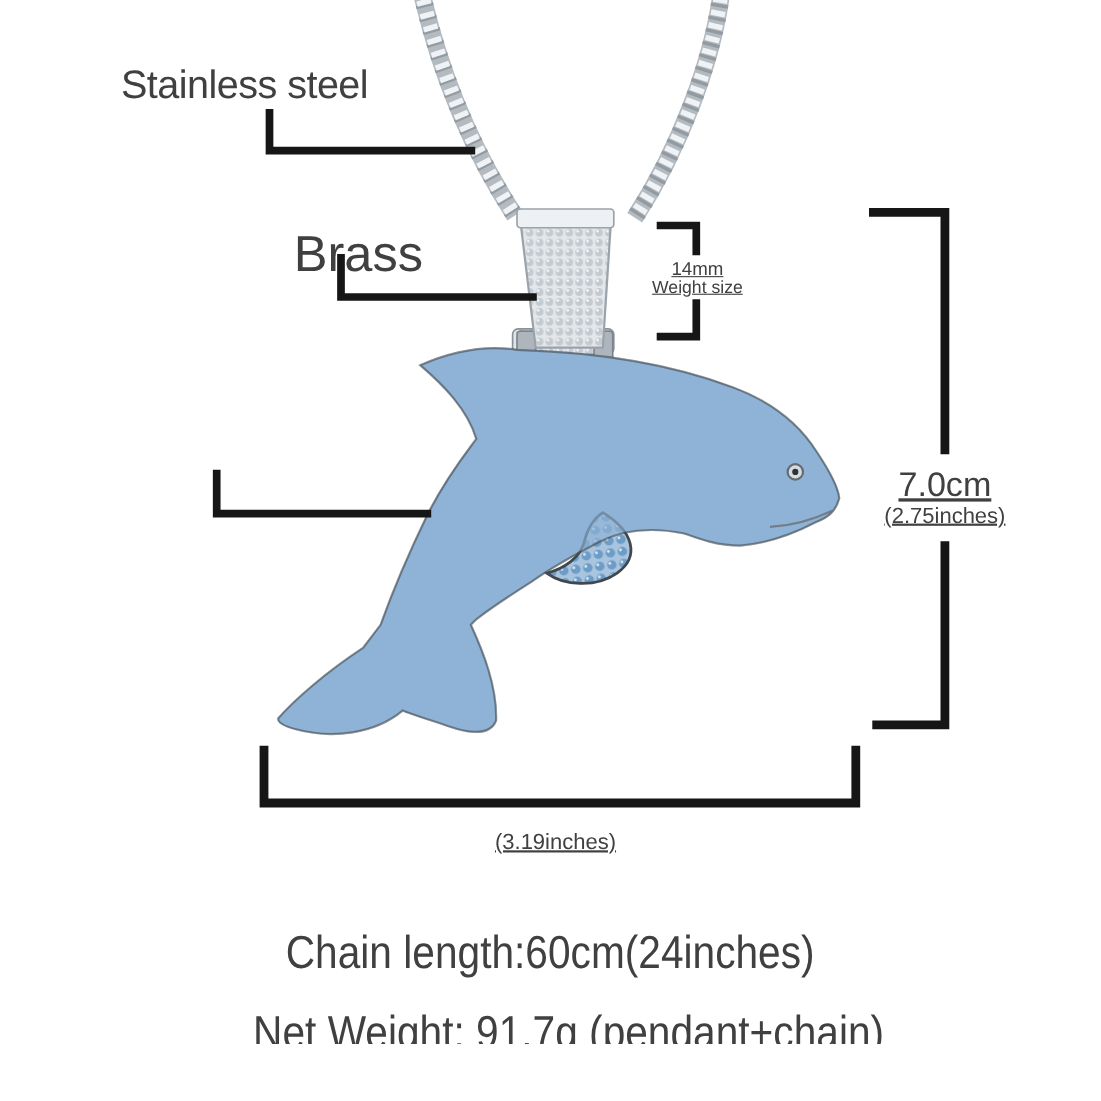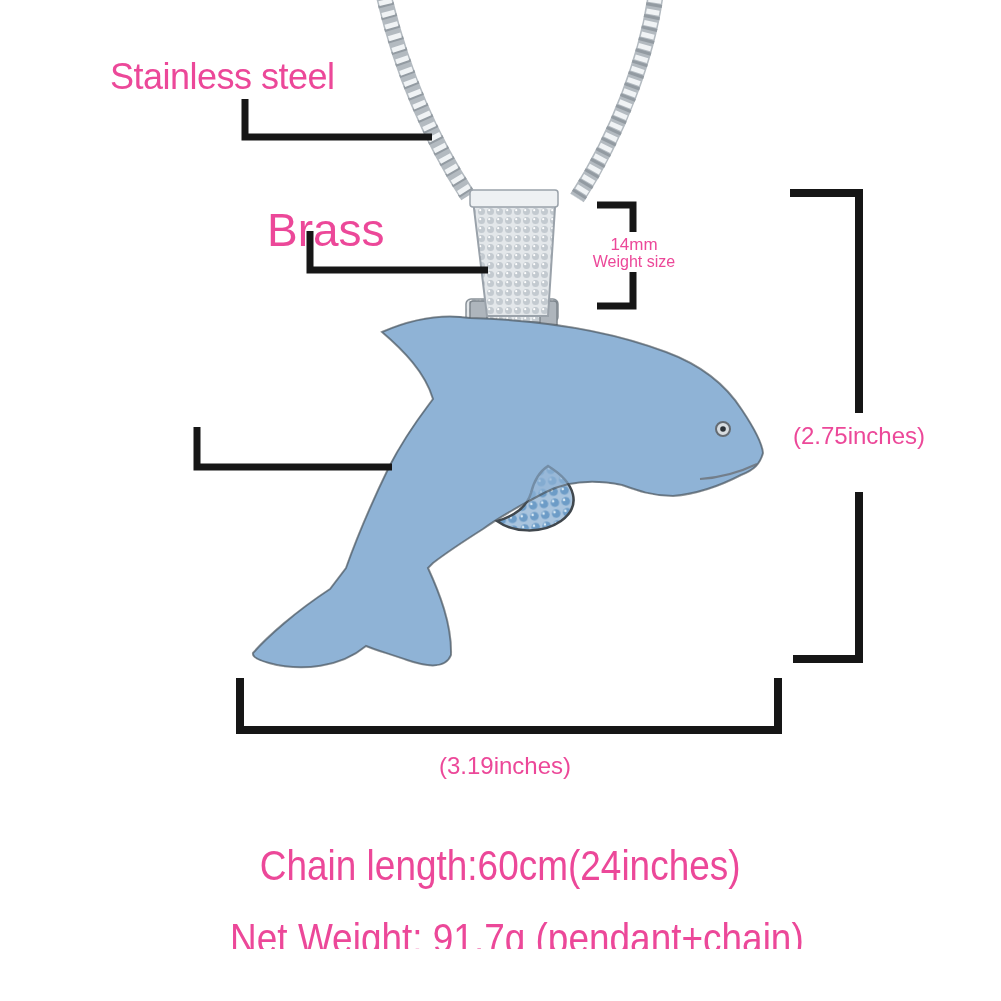--- a/index.html
+++ b/index.html
@@ -1,33 +1,33 @@
 <!DOCTYPE html>
 <html><head>
 <meta charset="utf-8">
 <style>
   html,body{margin:0;padding:0;background:#ffffff;}
   .canvas{
     position:relative;width:1001px;height:949px;background:#ffffff;overflow:hidden;
-    font-family:"Liberation Sans",sans-serif;color:#ec4899;
+    font-family:"Liberation Sans",sans-serif;color:#404040;
   }
   .canvas svg{position:absolute;left:0;top:0;}
   .lbl{position:absolute;white-space:nowrap;line-height:1.05;}
   .lbl-stainless{left:110px;top:58px;font-size:36px;letter-spacing:-0.5px;}
   .lbl-brass{left:267px;top:186px;font-size:46px;margin-top:20px;}
   .lbl-zircon{left:78px;top:384px;font-size:36px;font-family:"Liberation Serif",serif;letter-spacing:-0.5px;}
   .lbl-zircon sup{font-size:62%;font-weight:bold;}
-  .meas{position:absolute;text-align:center;line-height:1.05;}
+  .meas{position:absolute;text-align:center;line-height:1.05;text-decoration:underline;}
   .meas-14{left:564px;top:236px;width:140px;}
   .meas-14 .val{font-size:17px;}
   .meas-14 .sub{font-size:16px;}
   .meas-7{left:789px;top:424px;width:140px;}
   .meas-81{left:435px;top:754px;width:140px;}
   .meas .big{font-size:31px;line-height:33px;}
-  .meas .inch{font-size:24px;line-height:24px;}
+  .meas .inch{font-size:20px;line-height:24px;}
   .specline{position:absolute;left:0;width:1001px;text-align:center;}
   .specline .inner{display:inline-block;transform:scaleX(0.88);transform-origin:50% 50%;font-size:42px;white-space:nowrap;}
   .spec1{top:842px;}
   .spec2{top:915px;margin-left:16px;}
 </style>
 </head>
 <body>
 
 <div class="canvas">
 
@@ -148,20 +148,21 @@
 
   <div class="lbl lbl-brass">Brass</div>
 
 
   <div class="meas meas-14">
     <div class="val">14mm</div>
     <div class="sub">Weight size</div>
   </div>
 
   <div class="meas meas-7">
+    <div class="big">7.0cm</div>
     <div class="inch">(2.75inches)</div>
   </div>
 
   <div class="meas meas-81">
     <div class="inch">(3.19inches)</div>
   </div>
 
   <div class="specline spec1">
     <span class="inner">Chain length:60cm(24inches)</span>
   </div>

